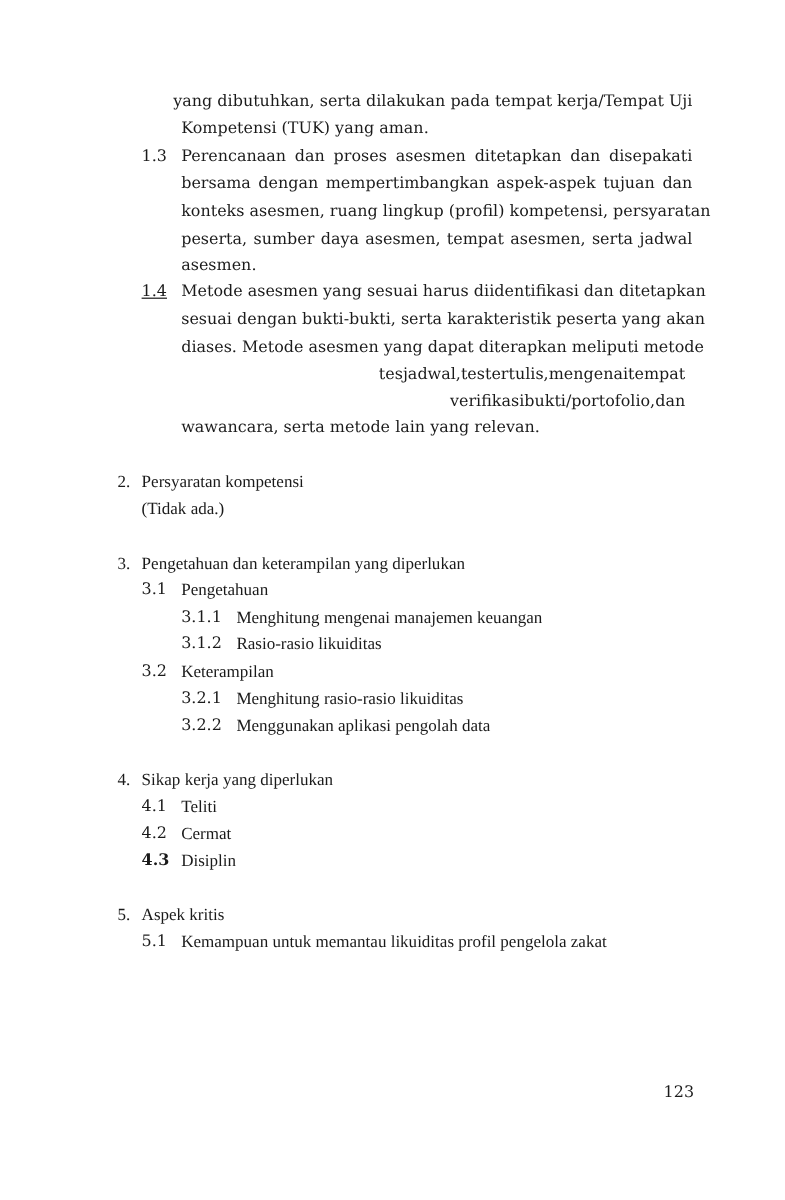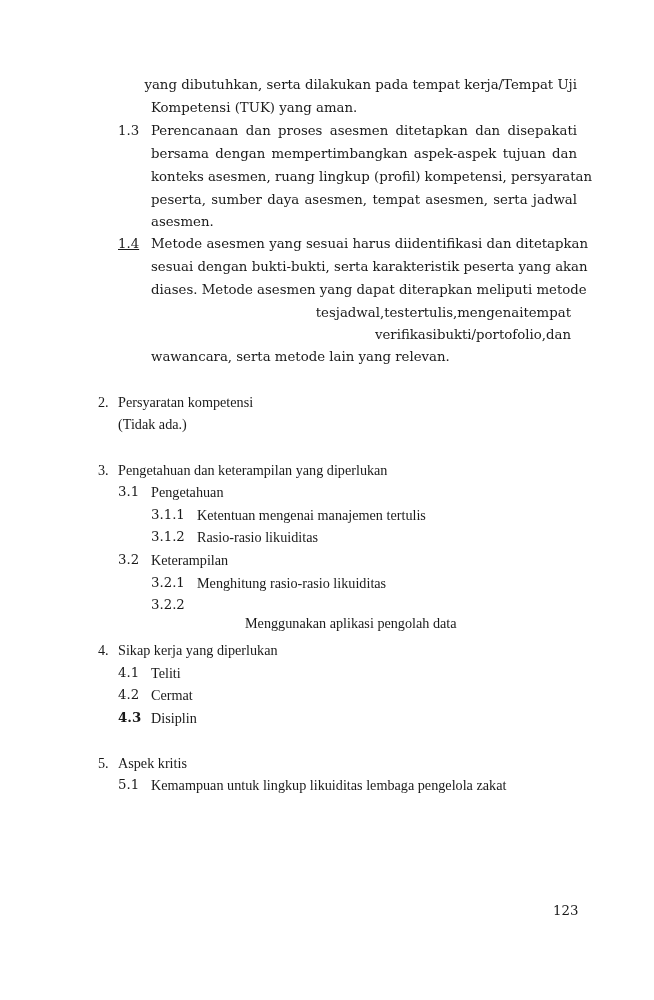--- a/index.html
+++ b/index.html
@@ -52,39 +52,39 @@
   <div class="num cambria" style="left:98px; top:393px;">2.</div>
   <div class="line cambria" style="left:118px; top:393px;">Persyaratan kompetensi</div>
   <div class="line cambria" style="left:118px; top:415px;">(Tidak ada.)</div>
 
   <div class="num cambria" style="left:98px; top:461px;">3.</div>
   <div class="line cambria" style="left:118px; top:461px;">Pengetahuan dan keterampilan yang diperlukan</div>
 
   <div class="num" style="left:118px; top:483px;">3.1</div>
   <div class="line cambria" style="left:151px; top:483px;">Pengetahuan</div>
   <div class="num" style="left:151px; top:506px;">3.1.1</div>
-  <div class="line cambria" style="left:197px; top:506px;">Ketentuan mengenai manajemen tertulis</div>
+  <div class="line cambria" style="left:197px; top:506px;">Menghitung mengenai manajemen keuangan</div>
   <div class="num" style="left:151px; top:528px;">3.1.2</div>
   <div class="line cambria" style="left:197px; top:528px;">Rasio-rasio likuiditas</div>
 
   <div class="num" style="left:118px; top:551px;">3.2</div>
   <div class="line cambria" style="left:151px; top:551px;">Keterampilan</div>
   <div class="num" style="left:151px; top:574px;">3.2.1</div>
   <div class="line cambria" style="left:197px; top:574px;">Menghitung rasio-rasio likuiditas</div>
   <div class="num" style="left:151px; top:596px;">3.2.2</div>
-  <div class="line cambria" style="left:197px; top:614px;margin-left:48px;">Menggunakan aplikasi pengolah data</div>
+  <div class="line cambria" style="left:197px; top:596px;">Menggunakan aplikasi pengolah data</div>
 
   <div class="num cambria" style="left:98px; top:641px;">4.</div>
   <div class="line cambria" style="left:118px; top:641px;">Sikap kerja yang diperlukan</div>
   <div class="num" style="left:118px; top:664px;">4.1</div>
   <div class="line cambria" style="left:151px; top:664px;">Teliti</div>
   <div class="num" style="left:118px; top:686px;">4.2</div>
   <div class="line cambria" style="left:151px; top:686px;">Cermat</div>
   <div class="num" style="left:118px; top:709px;font-weight:bold;">4.3</div>
   <div class="line cambria" style="left:151px; top:709px;">Disiplin</div>
 
   <div class="num cambria" style="left:98px; top:754px;">5.</div>
   <div class="line cambria" style="left:118px; top:754px;">Aspek kritis</div>
   <div class="num" style="left:118px; top:776px;">5.1</div>
-  <div class="line cambria" style="left:151px; top:776px;">Kemampuan untuk lingkup likuiditas lembaga pengelola zakat</div>
+  <div class="line cambria" style="left:151px; top:776px;">Kemampuan untuk memantau likuiditas profil pengelola zakat</div>
 
   <div class="line" style="left:553px; top:902px;">123</div>
 </div>
 
 </body></html>

